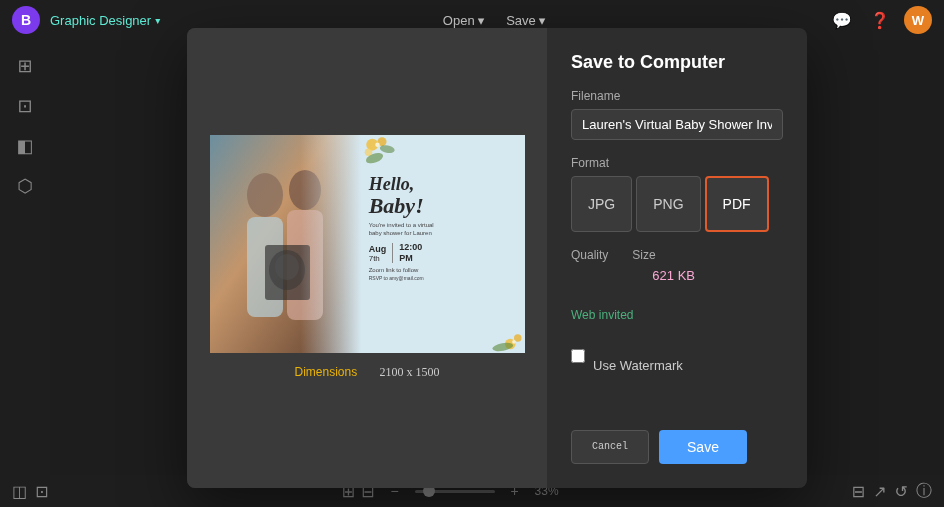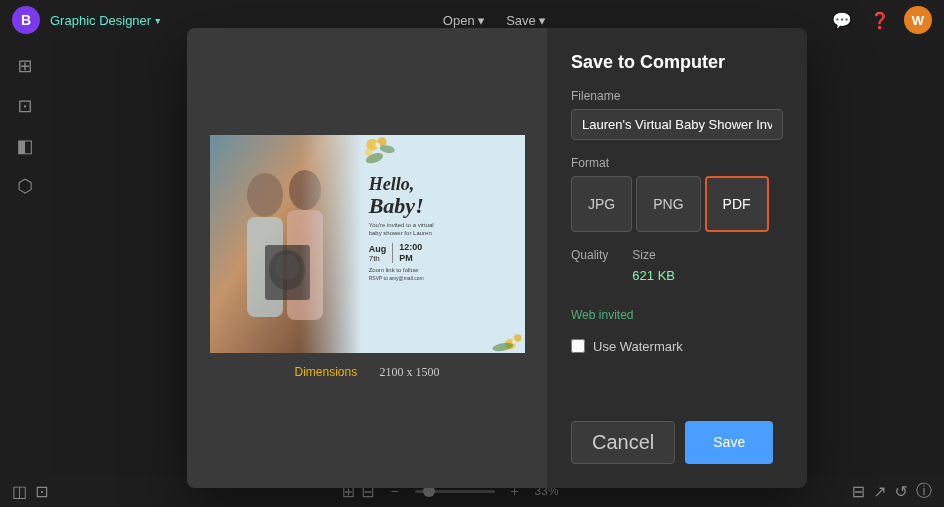--- a/index.html
+++ b/index.html
@@ -390,22 +390,23 @@
       font-size: 13px;
       cursor: pointer;
     }
     .qual-btn.active {
       border: 2px solid #e05a2b;
       color: #fff;
       background: #3a3a3a;
     }
     .size-value {
       font-size: 13px;
-      color: #86efac;
+      color: #f9a8d4;
       padding-bottom: 6px;
+      margin-left: 20px;
     }
     .web-quality-link {
       color: #4caf7d;
       font-size: 12px;
       cursor: pointer;
       text-decoration: none;
     }
     .watermark-row {
       display: flex;
       align-items: center;
@@ -413,34 +414,36 @@
     }
     .watermark-cb {
       width: 14px;
       height: 14px;
       cursor: pointer;
       accent-color: #4a9eff;
     }
     .watermark-label {
       font-size: 13px;
       color: #ccc;
+      margin-top: 19px;
     }
     .panel-actions {
       display: flex;
       gap: 10px;
       margin-top: auto;
     }
     .cancel-btn {
       padding: 9px 20px;
       border-radius: 4px;
       border: 1px solid #555;
       background: #3a3a3a;
       color: #ccc;
-      font-size: 20px;
-      cursor: pointer;
+      font-size: 10px;
+      cursor: pointer;
+      font-family: Liberation Mono, monospace;
     }
     .save-btn {
       padding: 9px 28px;
       border-radius: 4px;
       border: none;
       background: #4a9eff;
       color: #fff;
       font-size: 14px;
       cursor: pointer;
       font-weight: 500;

